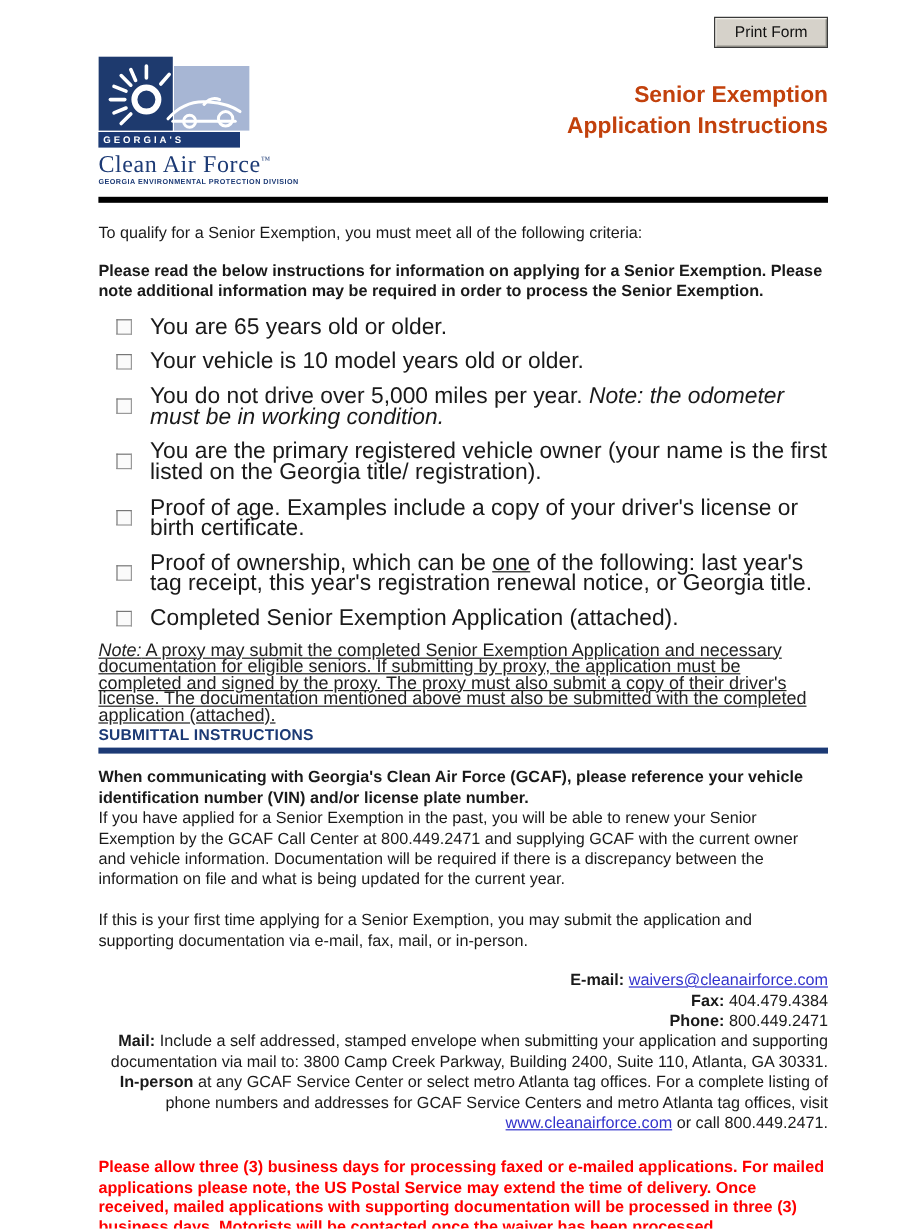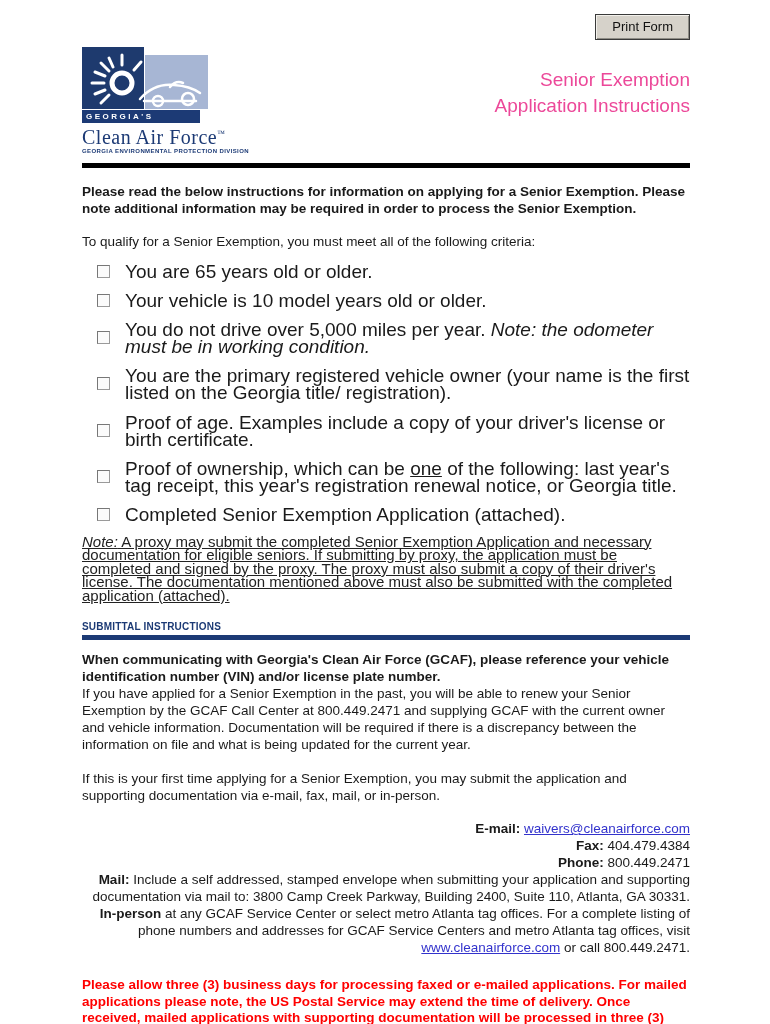--- a/index.html
+++ b/index.html
@@ -42,21 +42,21 @@
     font-size: 20px; letter-spacing: 0.5px; line-height: 22px;
     white-space: nowrap;
   }
   .logo-name sup { font-size: 8px; }
   .logo-sub {
     color: var(--navy, #1e3a6e);
     font-size: 6px; font-weight: bold; letter-spacing: 0.4px;
     white-space: nowrap;
   }
   .title-block { text-align: right; padding-top: 20px; }
-  .title-line { font-size: 19px; font-weight: normal; color: #ec4899; line-height: 26px; }
+  .title-line { font-size: 19px; font-weight: bold; color: #c2410c; line-height: 26px; }
 
   .top-rule { height: 5px; background: #000; margin-top: 9px; }
 
   
   .p { font-size: 13.5px; line-height: 17px; }
   .bold { font-weight: bold; }
   .p-intro { margin-top: 15px; }
   .p-qualify { margin-top: 16px; }
 
   .checklist { margin-top: 13px; padding-left: 15px; }
@@ -71,23 +71,23 @@
     cursor: pointer;
   }
   .check-text { font-size: 19px; line-height: 17px; max-width: 630px; }
   .u { text-decoration: underline; }
 
   .p-docs { margin-top: 3px; }
 
   .proxy-note { margin-top: 7px; font-size: 15px; line-height: 13.5px; color: #222; text-decoration: underline; }
 
   .section-head {
-    margin-top: 19px;
+    margin-top: 2px;
     color: var(--navy, #1c3a75);
-    font-size: 10px; font-weight: bold; letter-spacing: 0.2px;
+    font-size: 13px; font-weight: bold; letter-spacing: 0.2px;
   }
   .navy-rule { height: 5px; background: var(--navy, #1c3a75); margin-top: 3px; }
 
   .p-vin { margin-top: 11px; }
   .p-renew { margin-top: 0; }
   .p-first { margin-top: 17px; }
 
   .contact { margin-top: 16px; }
   .contact-line { font-size: 13.5px; line-height: 17px; text-align: right; }
   .link { color: var(--link, #3333cc); text-decoration: underline; cursor: pointer; }
@@ -140,23 +140,23 @@
         <div class="logo-sub">GEORGIA ENVIRONMENTAL PROTECTION DIVISION</div>
       </div>
       <div class="title-block">
         <div class="title-line">Senior Exemption</div>
         <div class="title-line">Application Instructions</div>
       </div>
     </div>
 
     <div class="top-rule"></div>
 
+    <div class="p p-qualify">To qualify for a Senior Exemption, you must meet all of the following criteria:</div>
+
     <div class="p bold p-intro">Please read the below instructions for information on applying for a Senior Exemption. Please note additional information may be required in order to process the Senior Exemption.</div>
-
-    <div class="p p-qualify">To qualify for a Senior Exemption, you must meet all of the following criteria:</div>
 
     <div class="checklist">
       <div class="check-item">
         <span class="cb"></span>
         <span class="check-text">You are 65 years old or older.</span>
       </div>
       <div class="check-item">
         <span class="cb"></span>
         <span class="check-text">Your vehicle is 10 model years old or older.</span>
       </div>

